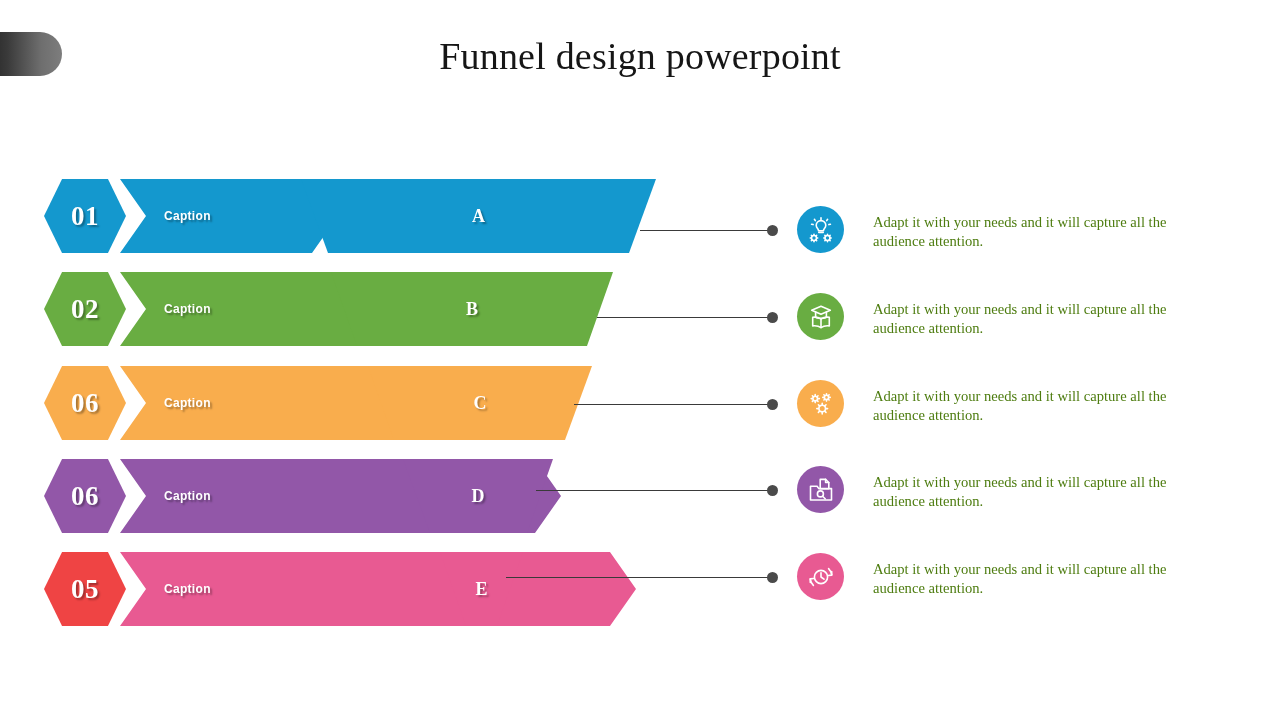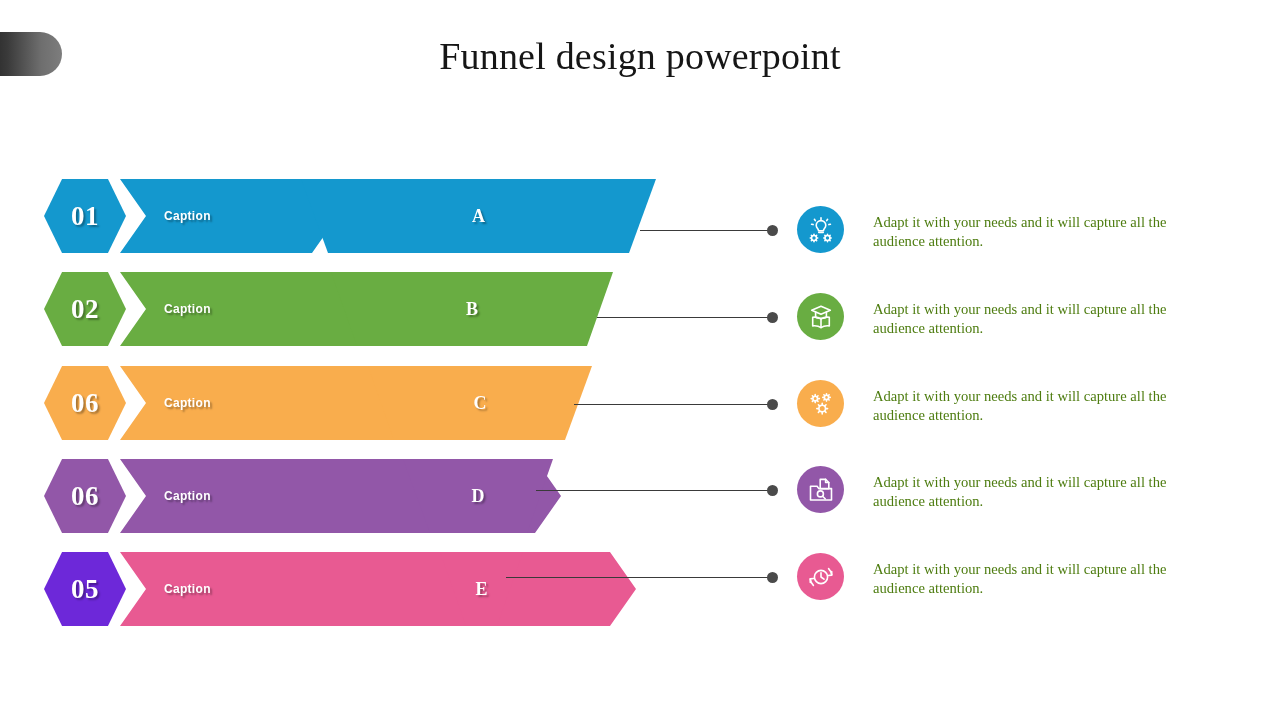--- a/index.html
+++ b/index.html
@@ -269,21 +269,21 @@
           <path d="M18.6 3.4v3.1h3.2"></path>
           <path d="M3.5 10.2h6.6l1.7 2.4h12.7v11.4H3.5z"></path>
           <circle cx="13.4" cy="17.9" r="3"></circle>
           <path d="M15.6 20.2l2.6 2.6"></path>
         </g>
           </svg>
         </div>
         <div class="side-text" style="margin-left: 29px; margin-top: 7px;">Adapt it with your needs and it will capture all the audience attention.</div>
       </div>
       <div class="row" style="top: 552px;">
-        <div class="num-hex" style="background: #6d28d9;">
+        <div class="num-hex" style="background: #ef4444;">
           <span class="num-text">05</span>
         </div>
         <div class="cap-bar" style="left: 120px; width: 516px; background: rgb(232, 90, 146); clip-path: polygon(0% 0%, 94.9612% 0%, 100% 50%, 94.9612% 100%, 0% 100%, 5.03876% 50%);">
           <span class="cap-text" style="left: 44px;">Caption</span>
         </div>
         <div class="funnel-seg" style="left: 440px; width: 83px; background: rgb(232, 90, 146); clip-path: polygon(0% 0%, 100% 0%, 68.6747% 100%, 31.3253% 100%);">
           <span class="seg-text">E</span>
         </div>
       </div>
       <div class="connector-line" style="left: 506px; width: 266px; top: 577px;"></div>

